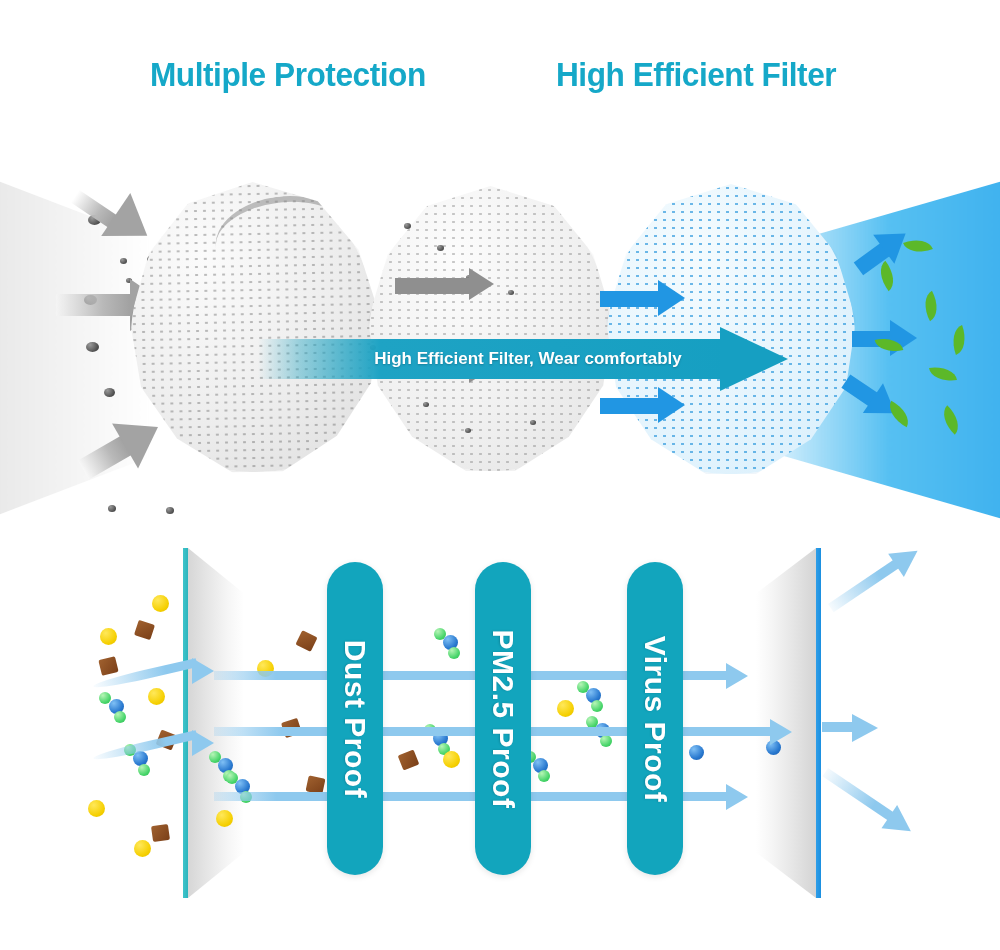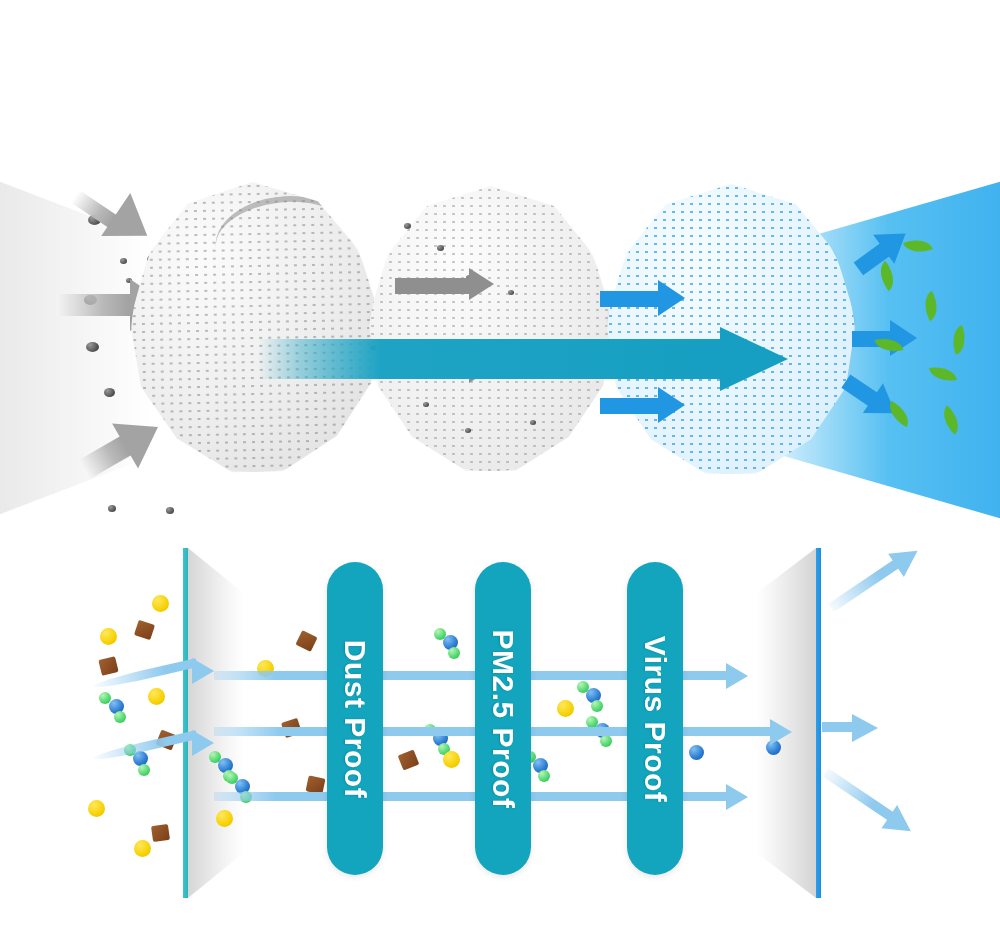--- a/index.html
+++ b/index.html
@@ -207,20 +207,24 @@
     background:radial-gradient(circle at 32% 28%,#b6f5b6,#45d468 65%,#2fb551);}
   .sq{position:absolute;width:17px;height:16px;
     background:linear-gradient(135deg,#a0612f,#7a3f18);
     border-radius:2px;}
 </style>
 </head>
 <body>
 
 <div id="stage">
 
+  <div class="headings">
+    <div class="heading" id="h-left">Multiple Protection</div>
+    <div class="heading" id="h-right">High Efficient Filter</div>
+  </div>
 
   <div class="top-sec">
 
     <div class="wedge-left"></div>
     <div class="wedge-right"></div>
 
     <div class="gpart" style="left:88px;top:55px;width:13px;height:10px;"></div>
     <div class="gpart" style="left:84px;top:135px;width:13px;height:10px;"></div>
     <div class="gpart" style="left:86px;top:182px;width:13px;height:10px;"></div>
     <div class="gpart" style="left:104px;top:228px;width:11px;height:9px;"></div>
@@ -317,20 +321,21 @@
     <div class="leaf" style="left:886px;top:246px;transform:rotate(28deg);"></div>
     <div class="leaf" style="left:930px;top:206px;transform:rotate(-8deg);"></div>
     <div class="leaf" style="left:938px;top:252px;transform:rotate(44deg);"></div>
     <div class="leaf" style="left:946px;top:172px;transform:rotate(70deg);"></div>
 
   </div>
 
   <div class="banner">
     <div class="banner-body"></div>
     <div class="banner-head"></div>
+    <div class="banner-text">High Efficient Filter, Wear comfortably</div>
   </div>
 
   <div class="bot-sec">
 
     <div class="membrane" id="memb-left" style="left:183px;width:62px;">
       <div class="mline"></div>
       <div class="mpanel"></div>
     </div>
 
     <div class="membrane" id="memb-right" style="left:755px;width:66px;">

